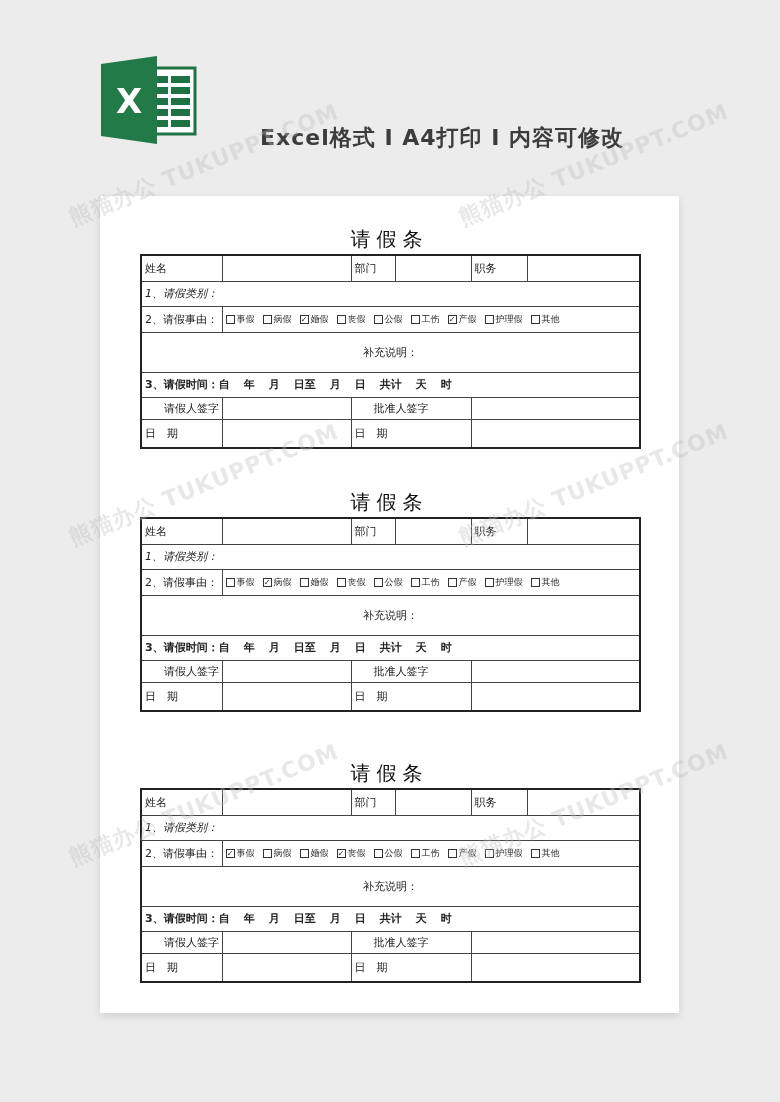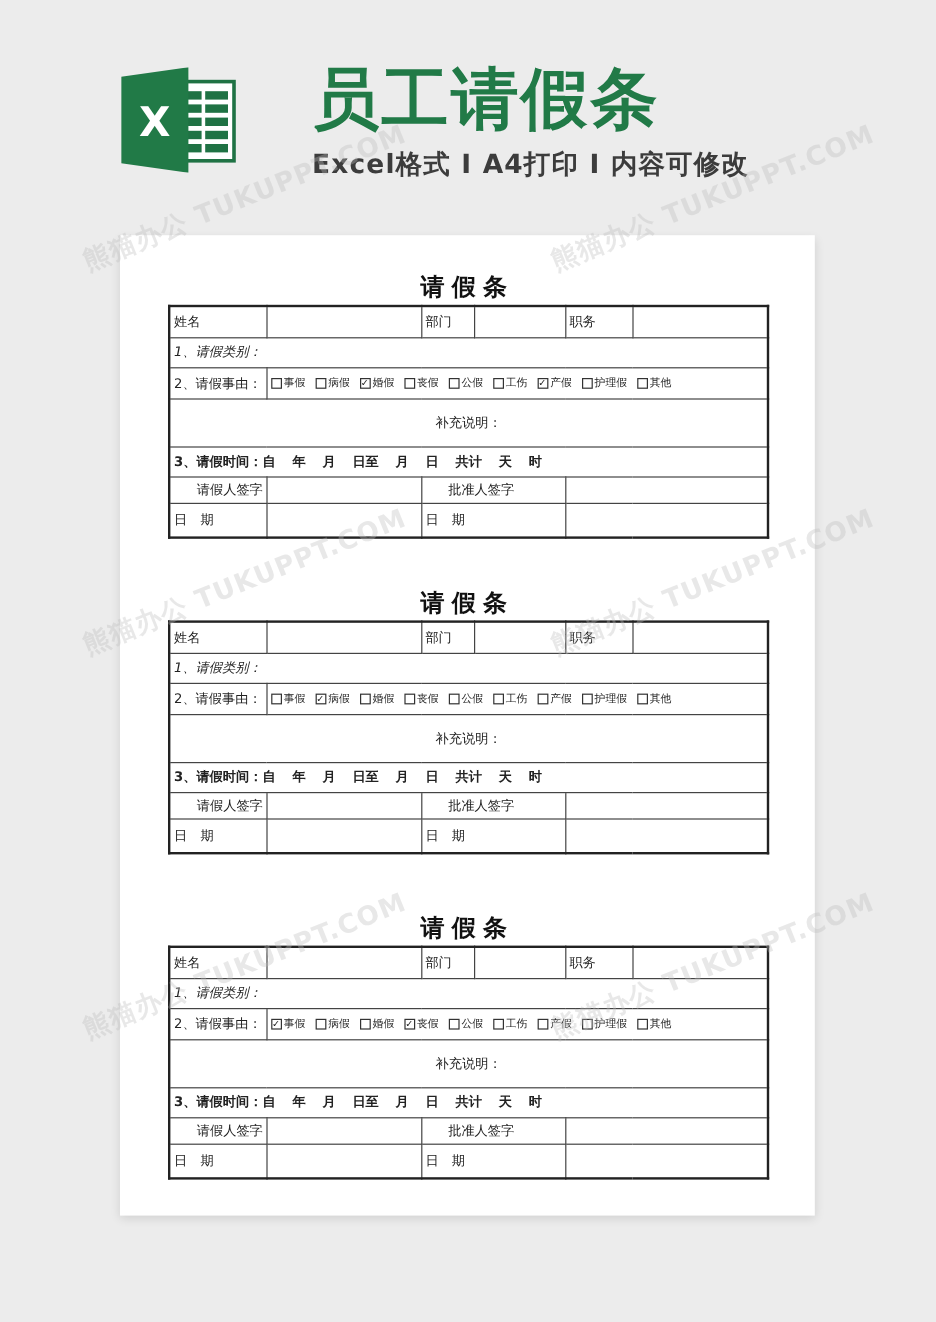--- a/index.html
+++ b/index.html
@@ -26,21 +26,21 @@
       color: rgba(190,190,190,0.35); transform: rotate(-22deg);
       white-space: nowrap; pointer-events: none; letter-spacing: 1px;
       z-index: 5;
     }
     .paper {
       position: absolute; left: 100px; top: 196px; width: 579px; height: 817px;
       background: #ffffff; box-shadow: 0 3px 8px rgba(0,0,0,0.12);
     }
     .form { position: absolute; left: 40px; width: 499px; }
     .form-title {
-      text-align: center; font-size: 20px; font-weight: bold; color: #111;
+      text-align: center; font-size: 20px; font-weight: normal; color: #111;
       letter-spacing: 6px; height: 30px; line-height: 30px;
     }
     table {
       border-collapse: collapse; width: 499px; table-layout: fixed;
       border: 2px solid #222; font-size: 11px; color: #222;
     }
     td { border: 1px solid #444; padding: 0 3px; white-space: nowrap; overflow: hidden; }
     td.center { text-align: left; }
     .r-head td { height: 26px; }
     .r-cat td { height: 25px; font-style: italic; }
@@ -71,21 +71,20 @@
       <rect x="54" y="42" width="13" height="7"></rect>
         <rect x="70" y="42" width="19" height="7"></rect>
       <rect x="54" y="53" width="13" height="7"></rect>
         <rect x="70" y="53" width="19" height="7"></rect>
       <rect x="54" y="64" width="13" height="7"></rect>
         <rect x="70" y="64" width="19" height="7"></rect>
     </g>
     <polygon points="0,8 56,0 56,88 0,80" fill="#217a47"></polygon>
     <text x="28" y="57" font-family="DejaVu Sans, sans-serif" font-weight="bold" font-size="34" fill="#ffffff" text-anchor="middle">X</text>
   </svg>
-  <div class="main-title">员工请假条</div>
   <div class="subtitle">Excel格式 I A4打印 I 内容可修改</div>
 </div>
 
 <div class="watermark" style="left:60px;top:150px;">熊猫办公 TUKUPPT.COM</div>
 <div class="watermark" style="left:450px;top:150px;">熊猫办公 TUKUPPT.COM</div>
 <div class="watermark" style="left:60px;top:470px;">熊猫办公 TUKUPPT.COM</div>
 <div class="watermark" style="left:450px;top:470px;">熊猫办公 TUKUPPT.COM</div>
 <div class="watermark" style="left:60px;top:790px;">熊猫办公 TUKUPPT.COM</div>
 <div class="watermark" style="left:450px;top:790px;">熊猫办公 TUKUPPT.COM</div>
 

